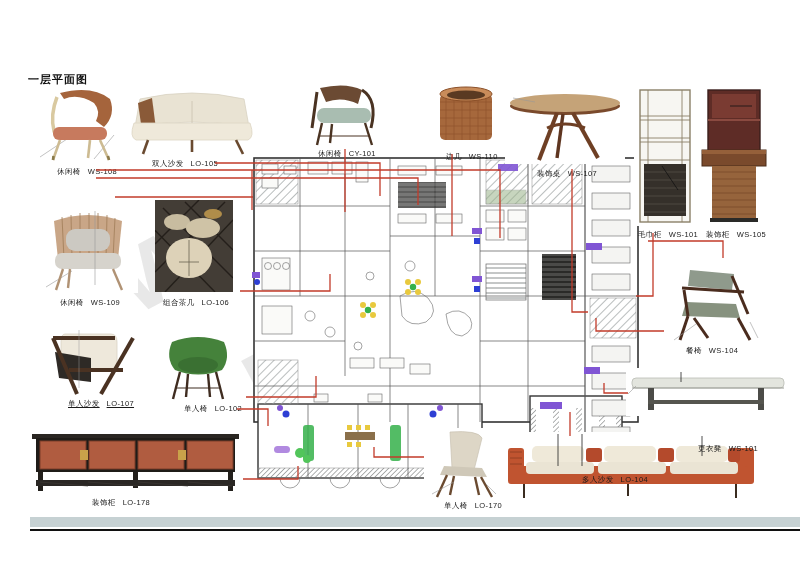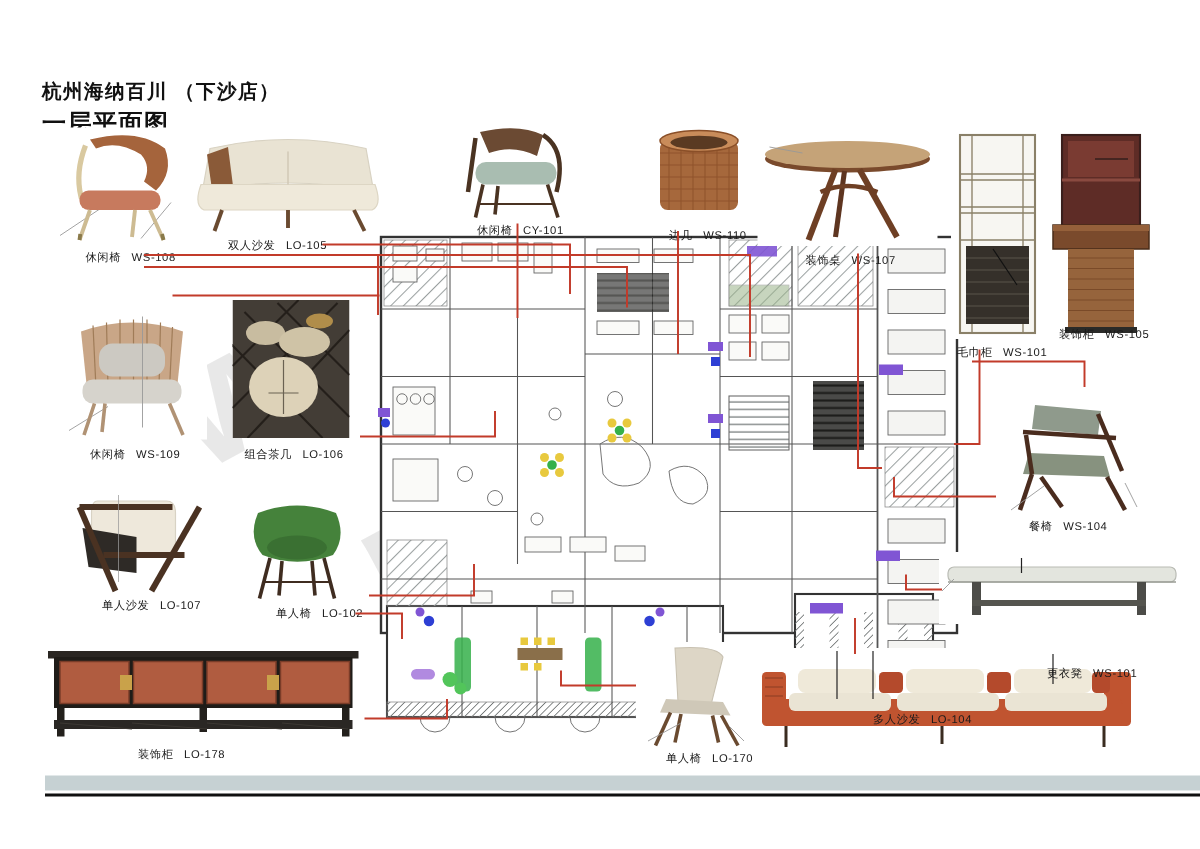--- a/index.html
+++ b/index.html
@@ -1,37 +1,36 @@
 <!DOCTYPE html>
 <html><head>
 <meta charset="utf-8">
 <style>
   html,body{margin:0;padding:0;background:#fff;}
   .page{position:relative;width:800px;height:566px;background:#ffffff;overflow:hidden;
         font-family:"Liberation Sans","DejaVu Sans",sans-serif;}
   .title-line{position:absolute;color:#111;font-weight:bold;letter-spacing:1px;}
   .t1{left:28px;top:52px;font-size:13px;}
-  .t2{left:28px;top:72px;font-size:16px;}
+  .t2{left:28px;top:72px;font-size:11px;}
   .photo{position:absolute;background:#fff;}
   .photo svg{display:block;width:100%;height:100%;}
   .cap{position:absolute;font-size:7.5px;color:#1a1a1a;white-space:nowrap;letter-spacing:.4px;}
   .cap .code{margin-left:7px;}
   .wm{position:absolute;font-size:118px;font-weight:bold;color:#9a9a9a;opacity:.22;
       transform:rotate(-28deg);pointer-events:none;line-height:1;}
   .band{position:absolute;left:30px;top:517px;width:770px;height:10px;background:#c6d1d3;}
   .band-line{position:absolute;left:30px;top:529px;width:770px;height:2px;background:#101010;}
   .overlay{position:absolute;left:0;top:0;pointer-events:none;}
   .plan{position:absolute;left:250px;top:146px;}
 </style>
 </head>
 <body>
 
 <div class="page">
 
-  <div class="title-line t1">杭州海纳百川 （下沙店）</div>
   <div class="title-line t2">一层平面图</div>
 
   <div class="wm" style="left:110px;top:200px;">w</div>
   <div class="wm" style="left:408px;top:140px;">m</div>
   <div class="wm" style="left:238px;top:300px;">m</div>
 
   <svg class="plan" width="392" height="362" viewBox="0 0 392 362">
     <defs>
       <pattern id="ph" width="6" height="6" patternUnits="userSpaceOnUse" patternTransform="rotate(45)">
         <line x1="0" y1="0" x2="0" y2="6" stroke="#9aa0a0" stroke-width="1.4"></line>
@@ -326,21 +325,21 @@
           <line x1="12" y1="100" x2="56" y2="100"></line>
         <line x1="12" y1="107" x2="56" y2="107"></line>
           <line x1="12" y1="114" x2="56" y2="114"></line>
           <line x1="12" y1="121" x2="56" y2="121"></line>
         <line x1="12" y1="128" x2="56" y2="128"></line>
       </g>
       <rect x="10" y="132" width="48" height="4" fill="#2a2a28"></rect>
       <line x1="30" y1="20" x2="52" y2="20" stroke="#111" stroke-width=".8"></line>
     </svg>
   </figure>
-  <div class="cap" style="left:706px;top:218px;">
+  <div class="cap" style="left:706px;top:230px;">
     <span>装饰柜</span><span class="code">WS-105</span>
   </div>
 
   <figure class="photo" style="left:38px;top:205px;width:100px;height:88px;margin:0;">
     <svg viewBox="0 0 100 88">
       <path d="M16 16 Q50 4 84 16 L80 54 H20 Z" fill="#c9a687"></path>
       <g stroke="#a07c58" stroke-width=".8">
         <line x1="24" y1="12" x2="26" y2="54"></line>
           <line x1="33" y1="10" x2="34" y2="54"></line>
           <line x1="42" y1="8" x2="42" y2="54"></line>
@@ -413,21 +412,21 @@
       <path d="M20 24 L56 30 L56 54 L24 50 Z" fill="#2e2a26"></path>
       <g stroke="#4a3222" stroke-width="4" fill="none">
         <path d="M18 10 L42 66"></path>
           <path d="M98 10 L66 66"></path>
           <path d="M18 10 H80"></path>
           <path d="M34 42 H88"></path>
       </g>
       <line x1="44" y1="2" x2="44" y2="60" stroke="#999" stroke-width=".5"></line>
     </svg>
   </figure>
-  <div class="cap" style="left:68px;top:399px;">
+  <div class="cap" style="left:68px;top:399px;text-decoration:underline;">
     <span>单人沙发</span><span class="code">LO-107</span>
   </div>
 
   <figure class="photo" style="left:158px;top:332px;width:80px;height:70px;margin:0;">
     <svg viewBox="0 0 80 70">
       <path d="M14 10 Q40 0 66 10 Q73 26 64 38 Q40 47 17 38 Q7 26 14 10 Z" fill="#45823b"></path>
       <ellipse cx="40" cy="33" rx="20" ry="8" fill="#3a7032"></ellipse>
       <g stroke="#3f2c20" stroke-width="2.4">
         <line x1="22" y1="40" x2="15" y2="67"></line>
           <line x1="58" y1="40" x2="65" y2="67"></line>

